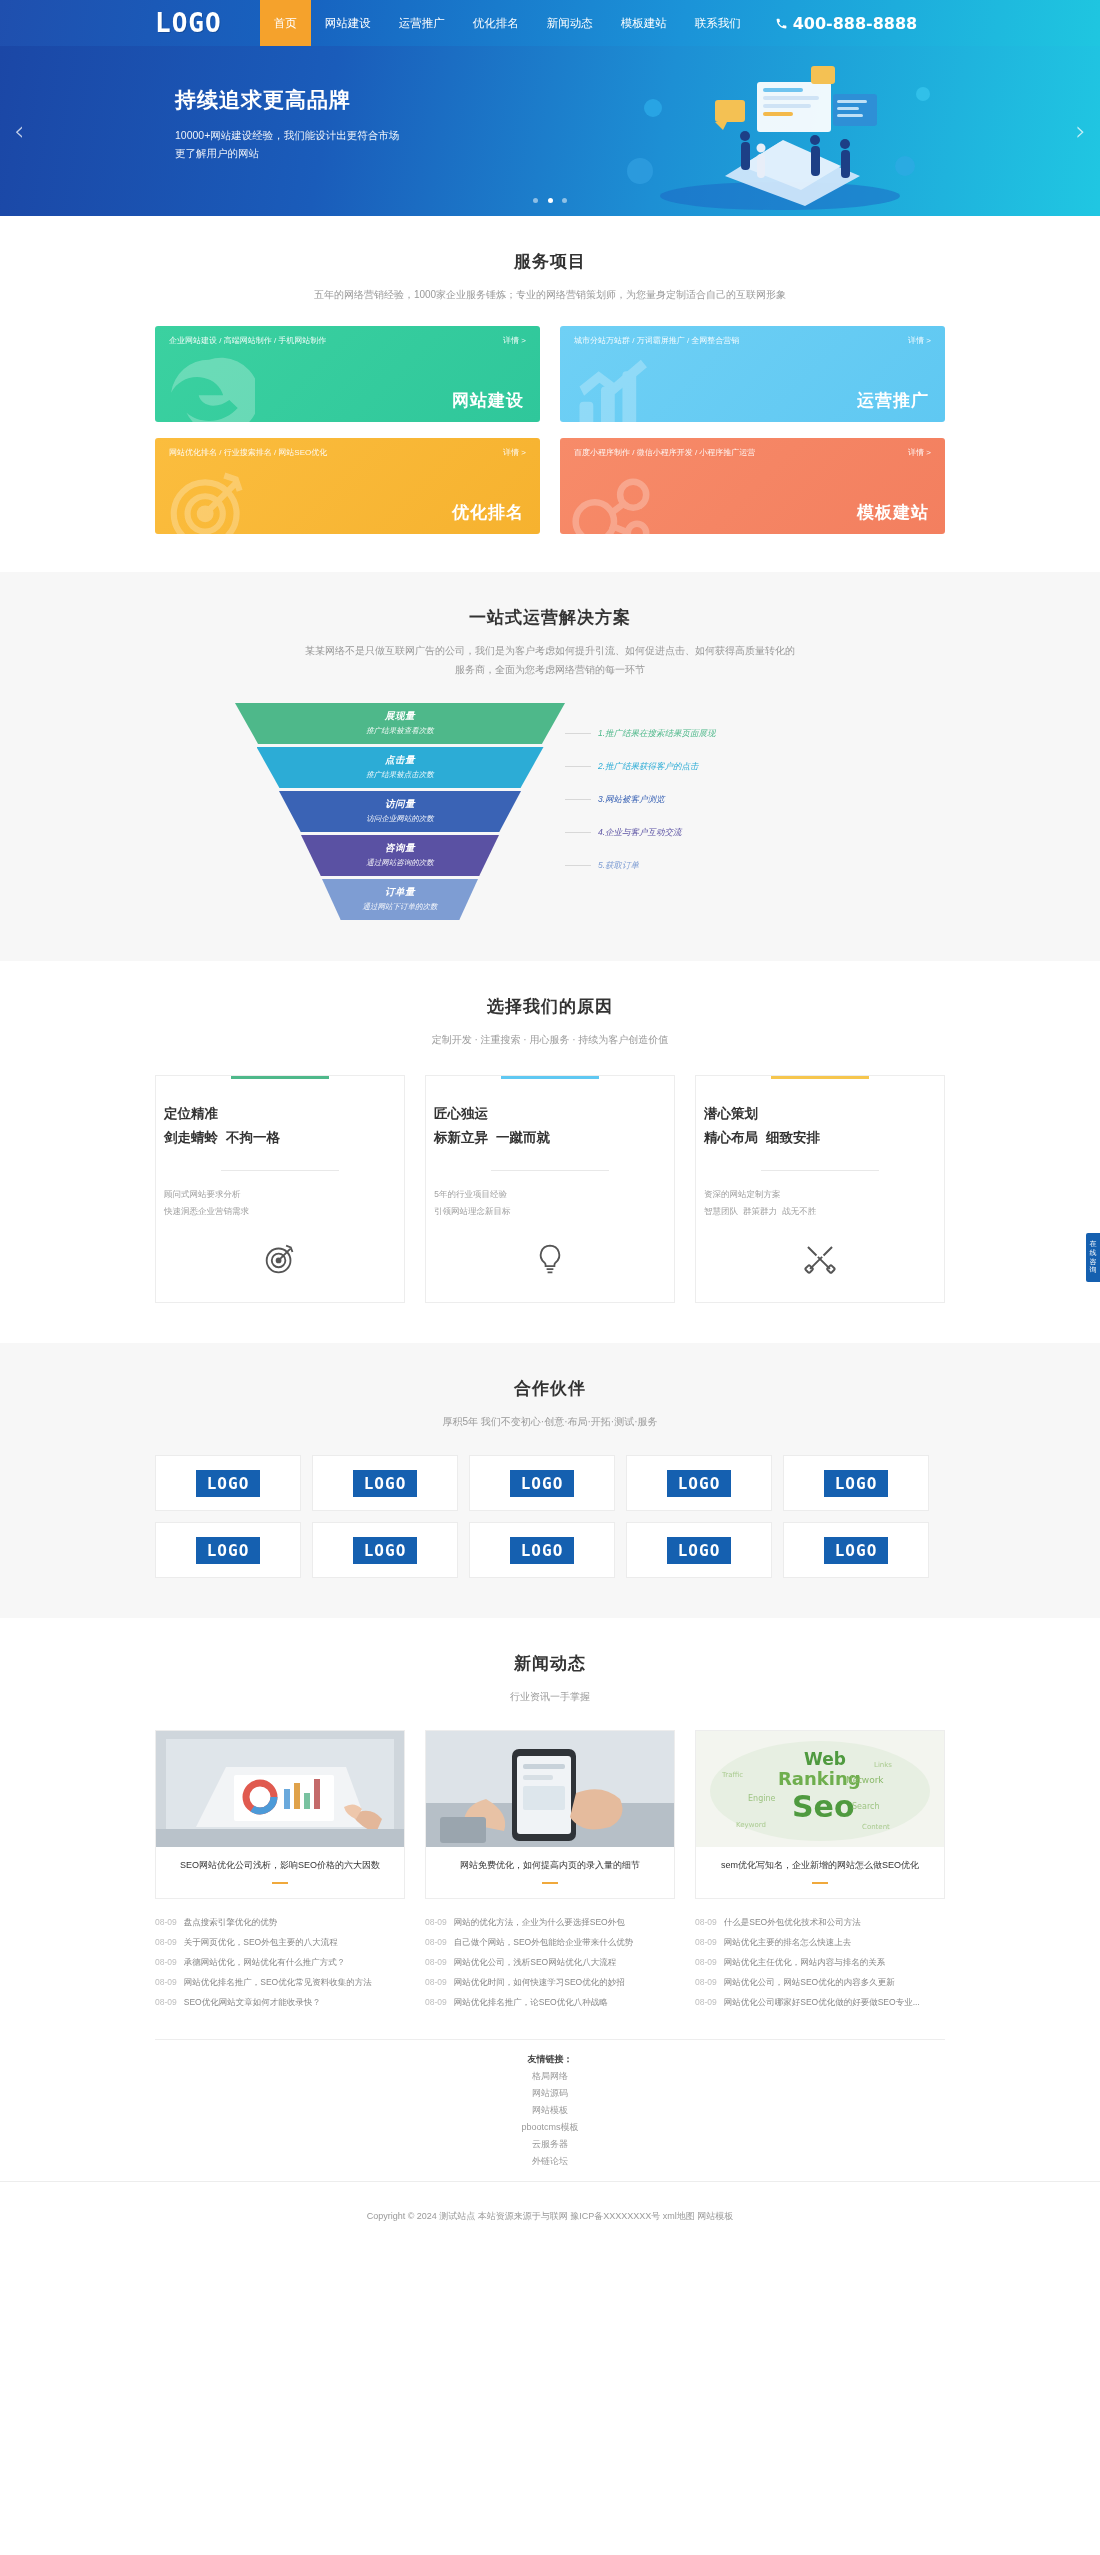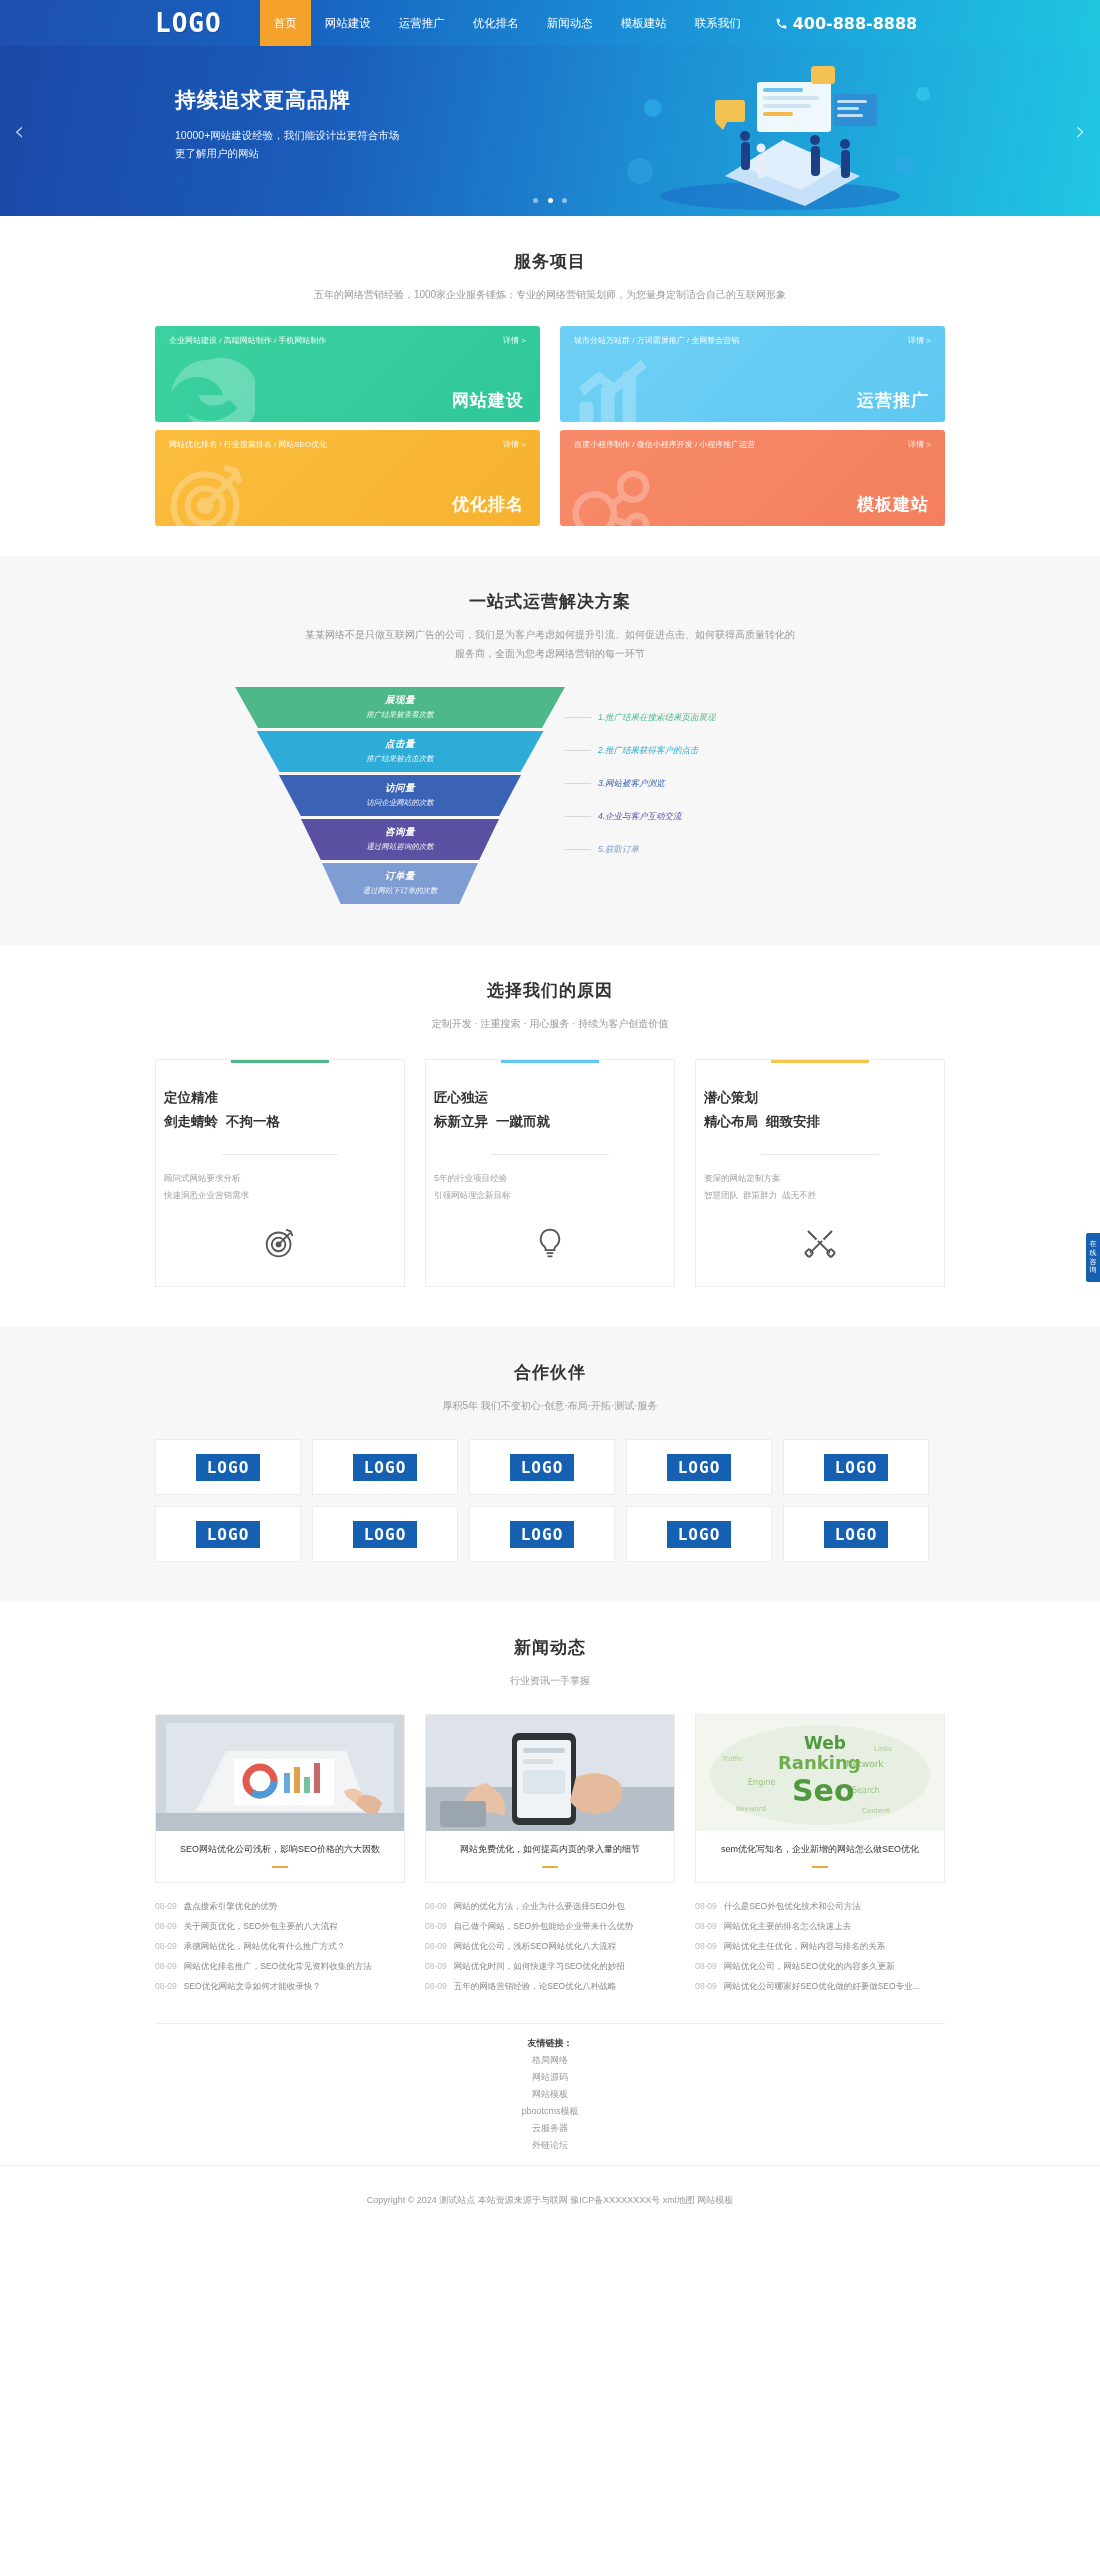--- a/index.html
+++ b/index.html
@@ -64,21 +64,21 @@
 
   
   .sec { padding:34px 0 0; }
   .sec-title { text-align:center; font-size:17px; color:#333; font-weight:bold; letter-spacing:1px; }
   .sec-sub { text-align:center; font-size:10px; color:#999; margin-top:12px; line-height:1.9; }
 
   
   .cards { display:flex; flex-wrap:wrap; justify-content:space-between; margin-top:22px; }
   .card {
     width:385px; height:96px; border-radius:3px; position:relative;
-    overflow:hidden; margin-bottom:8px; color:#fff; cursor:pointer;
+    overflow:hidden; margin-bottom:16px; color:#fff; cursor:pointer;
   }
   .card .top { display:flex; justify-content:space-between; padding:9px 14px 0; font-size:8px; opacity:.92; }
   .card .big {
     position:absolute; right:16px; bottom:10px; font-size:17px; font-weight:bold; letter-spacing:1px;
   }
   .card .ghost { position:absolute; left:8px; bottom:-22px; opacity:.25; }
   .c1 { background:linear-gradient(135deg,#3bd1a0,#2fc79b); }
   .c2 { background:linear-gradient(135deg,#6fd0f5,#5fc8f2); }
   .c3 { background:linear-gradient(135deg,#fbbd3e,#f6b22f); }
   .c4 { background:linear-gradient(135deg,#f78b69,#f37f5f); }
@@ -541,21 +541,21 @@
             <div class="nrow">
                 <span class="dt">08-09</span>
                 <span class="tx">网站优化公司，浅析SEO网站优化八大流程</span>
               </div>
             <div class="nrow">
                 <span class="dt">08-09</span>
                 <span class="tx">网站优化时间，如何快速学习SEO优化的妙招</span>
               </div>
             <div class="nrow">
                 <span class="dt">08-09</span>
-                <span class="tx">五年的网络营销经验，论SEO优化八种战略</span>
+                <span class="tx">网站优化排名推广，论SEO优化八种战略</span>
               </div>
           </div>
         </div>
 
         <div class="ncol">
           <div class="nthumb">
             <svg width="248" height="116" viewBox="0 0 248 116">
               <rect width="248" height="116" fill="#f3f5ef"></rect>
               <ellipse cx="124" cy="60" rx="110" ry="50" fill="#e7efe2"></ellipse>
               <text x="108" y="34" font-family="DejaVu Sans" font-size="17" font-weight="bold" fill="#4f9a3f">Web</text>

